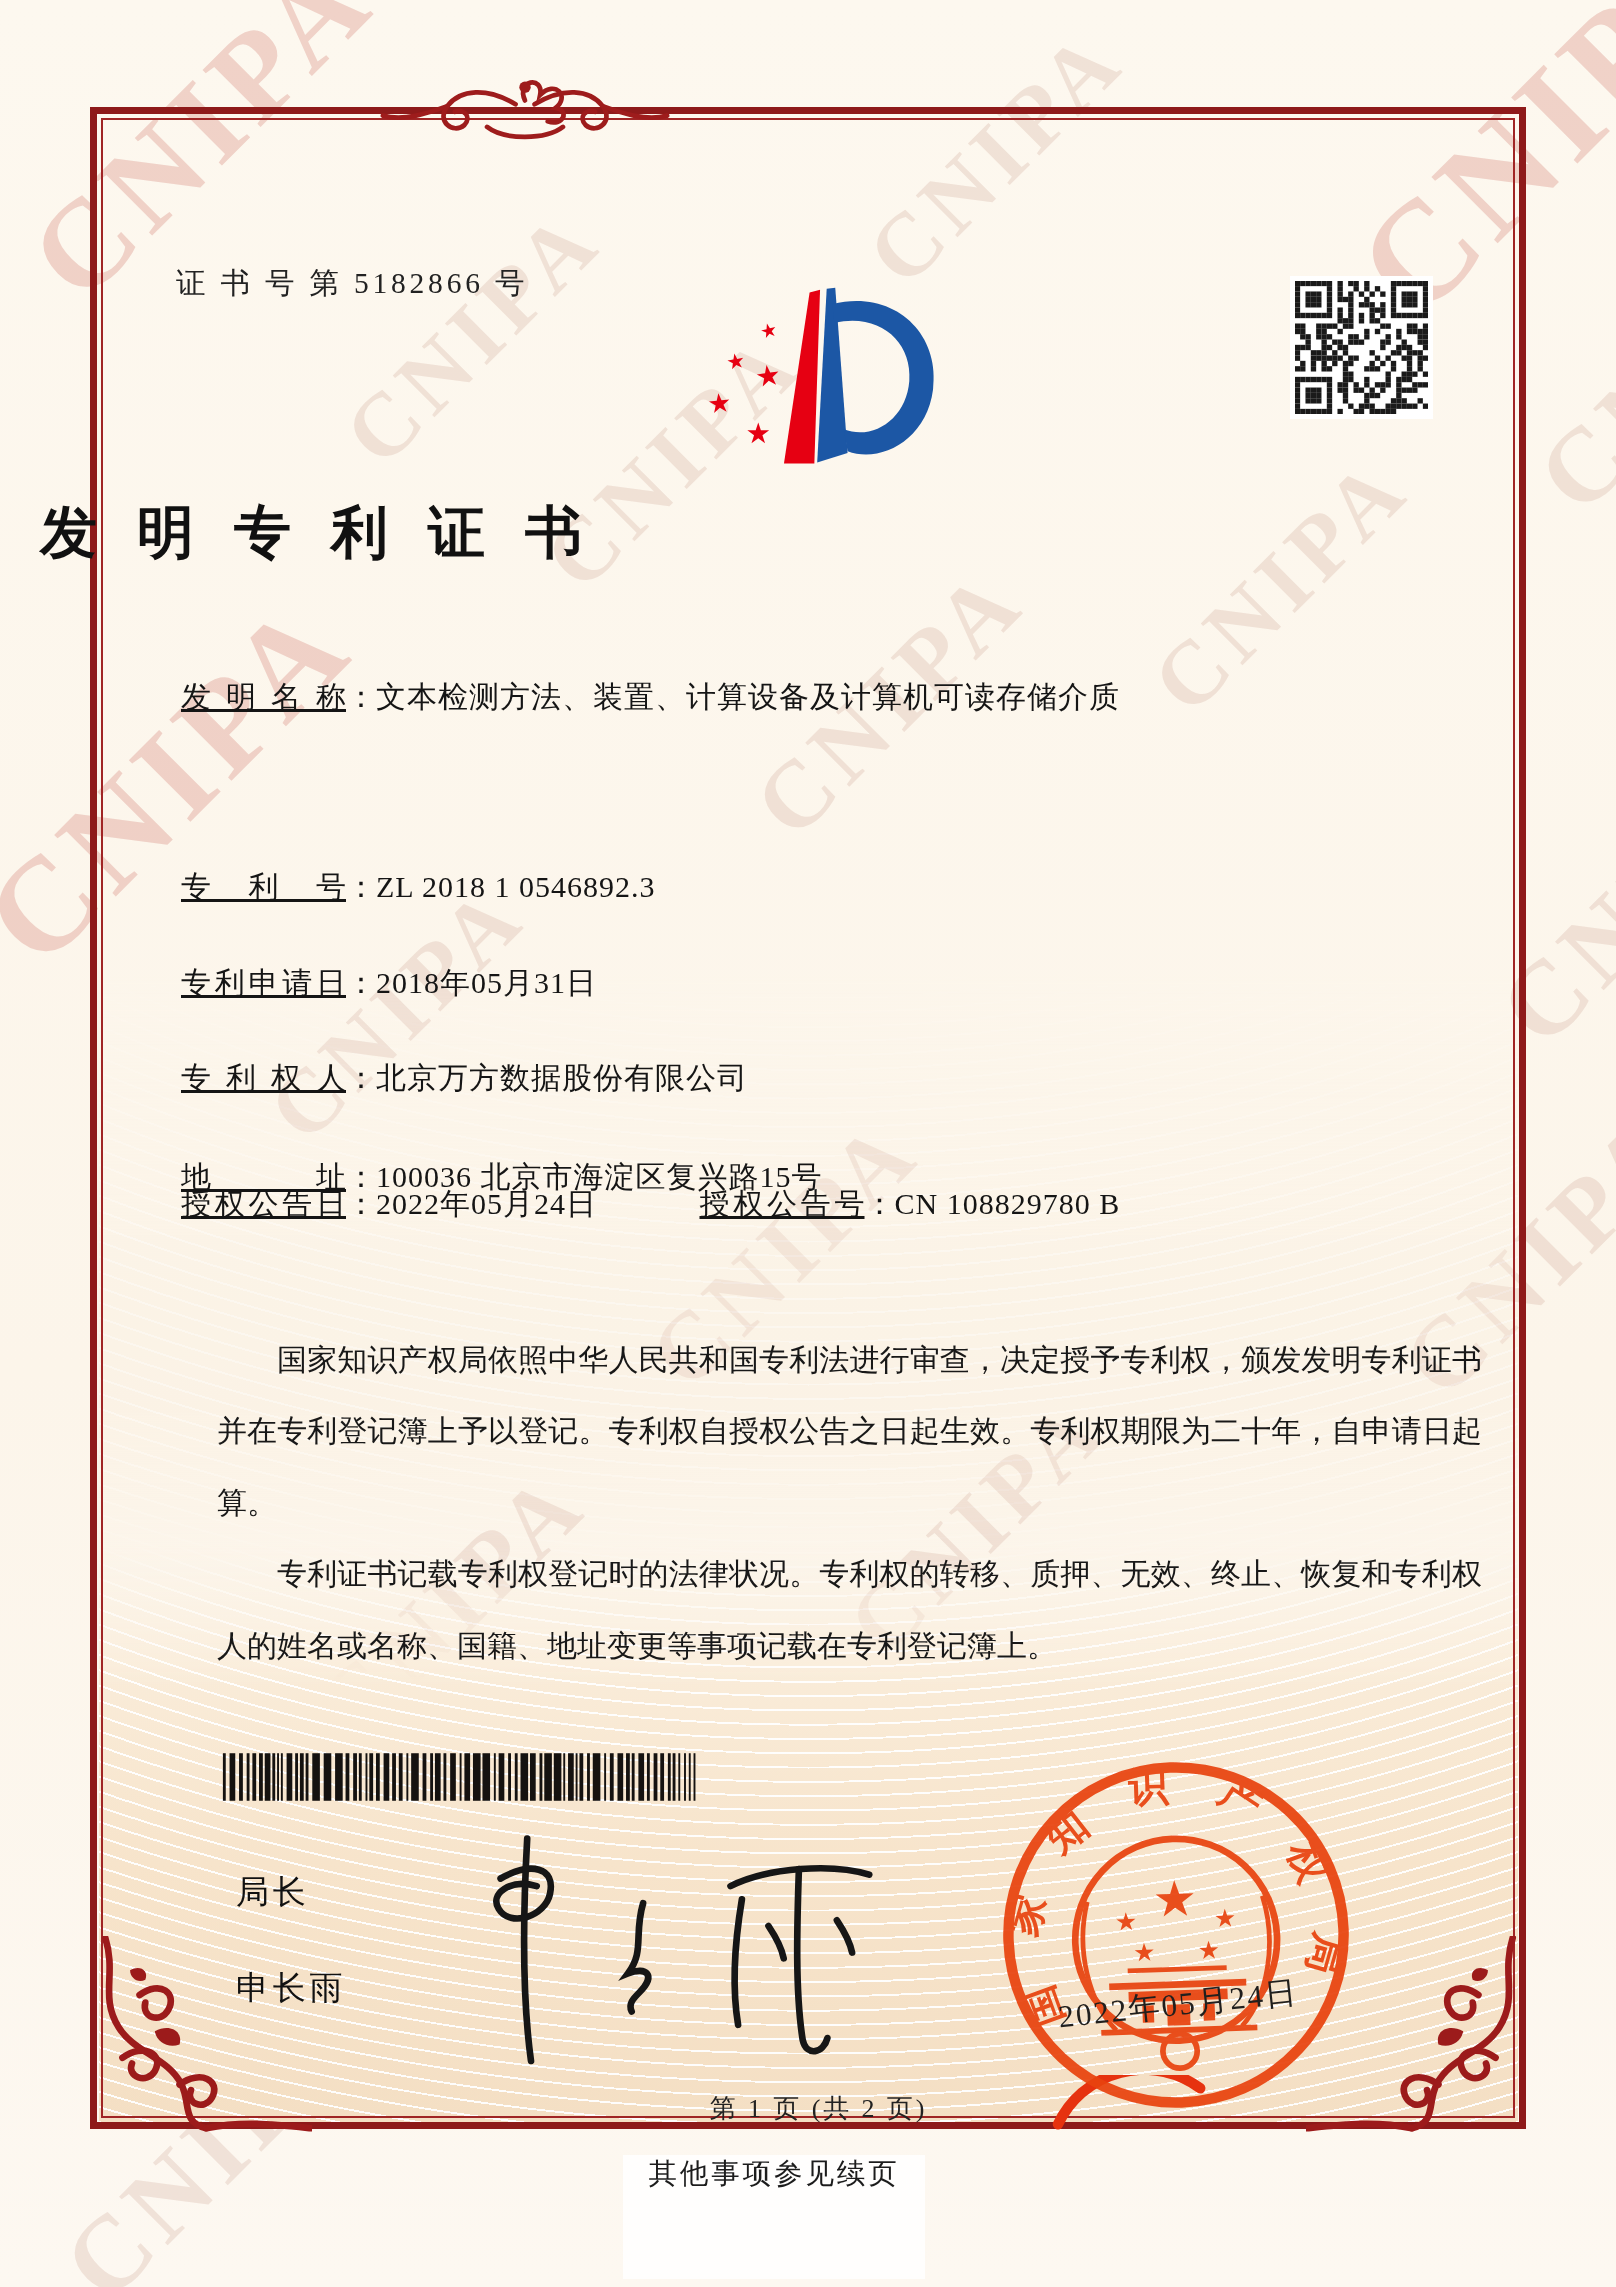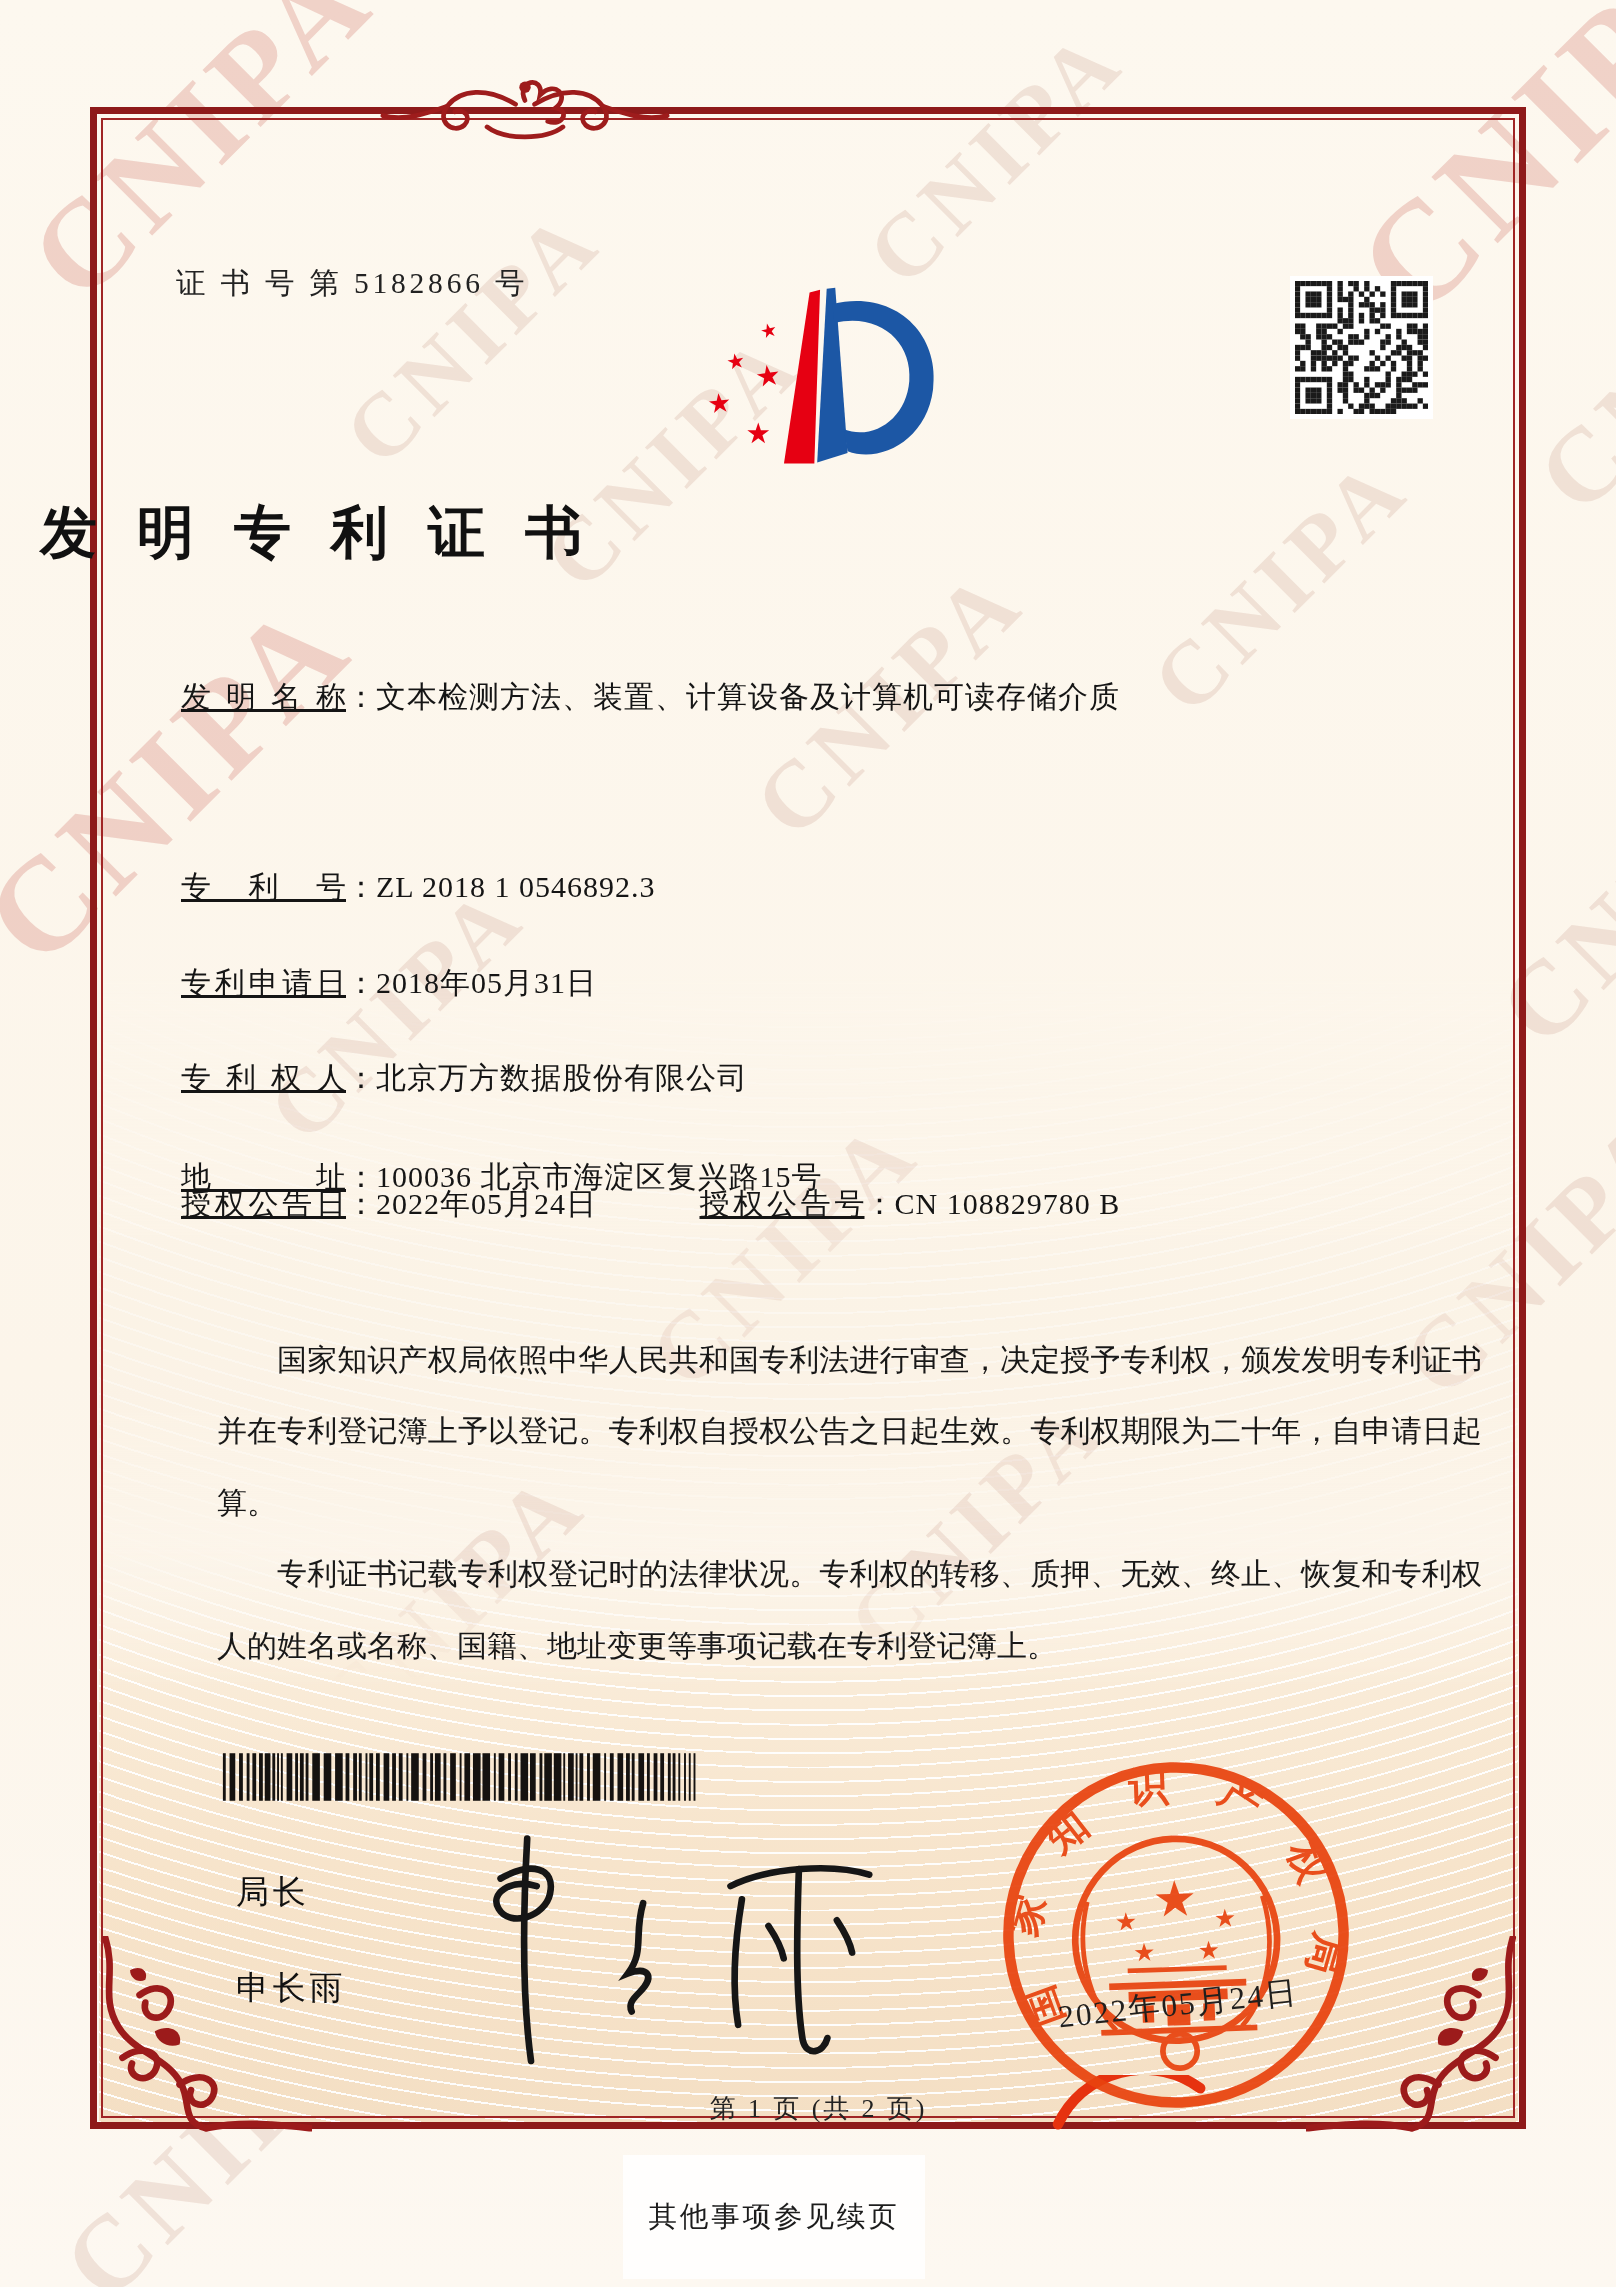--- a/index.html
+++ b/index.html
@@ -71,21 +71,21 @@
             font-family:"Liberation Sans","DejaVu Sans",sans-serif;letter-spacing:3.8px;z-index:10;margin-top:20px;}
   .signature{position:absolute;left:388px;top:1812px;z-index:11;}
 
   
   .seal{position:absolute;left:997px;top:1756px;width:358px;height:358px;z-index:12;transform:rotate(-2deg);}
 
   
   .page-info{position:absolute;left:0;width:1617px;top:2091px;text-align:center;font-size:26px;
              letter-spacing:2.9px;color:#222;z-index:10;padding-left:20px;}
   .cont-note{position:absolute;left:623px;top:2155px;width:302px;height:124px;background:#fffefd;
-             display:flex;align-items:center;justify-content:center;font-size:28.5px;letter-spacing:2.9px;
+             display:flex;justify-content:center;font-size:28.5px;letter-spacing:2.9px;
              color:#1c1c1c;z-index:10;}
 </style>
 </head>
 <body>
 
 <div id="page">
 
   <span class="wm wm-strong" style="left:-9.5px;top:57px;font-size:124px;">CNIPA</span>
   <span class="wm" style="left:314px;top:285px;font-size:90px;">CNIPA</span>
   <span class="wm" style="left:514px;top:409px;font-size:90px;">CNIPA</span>

